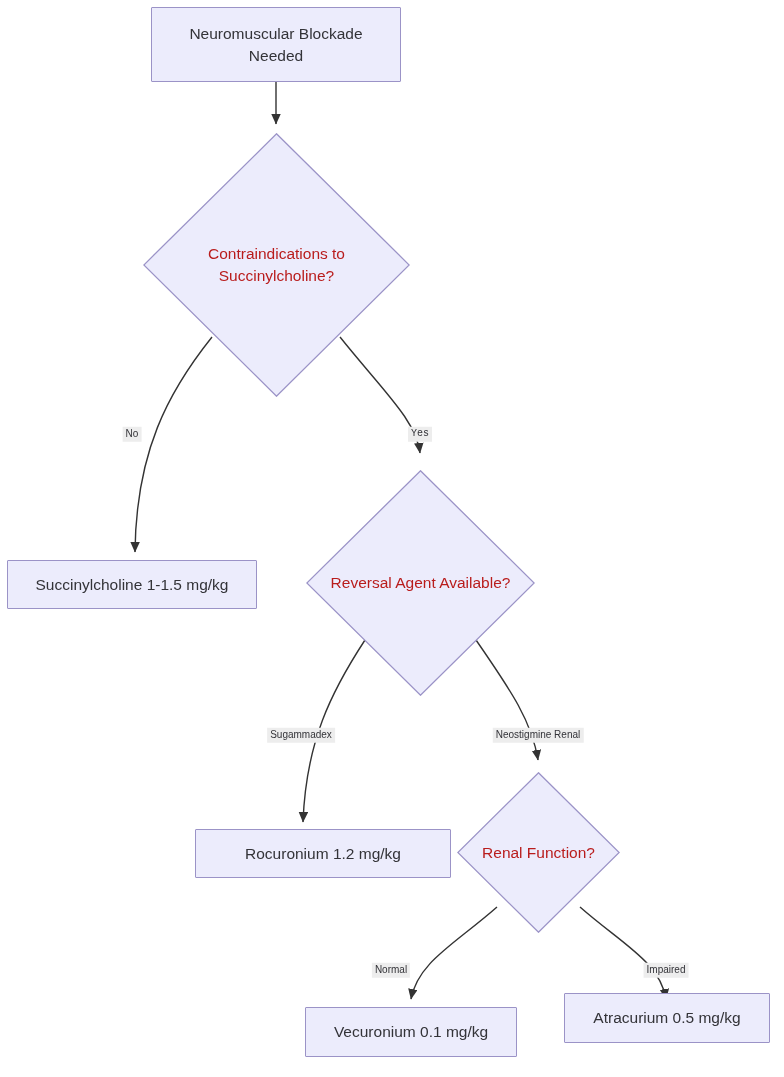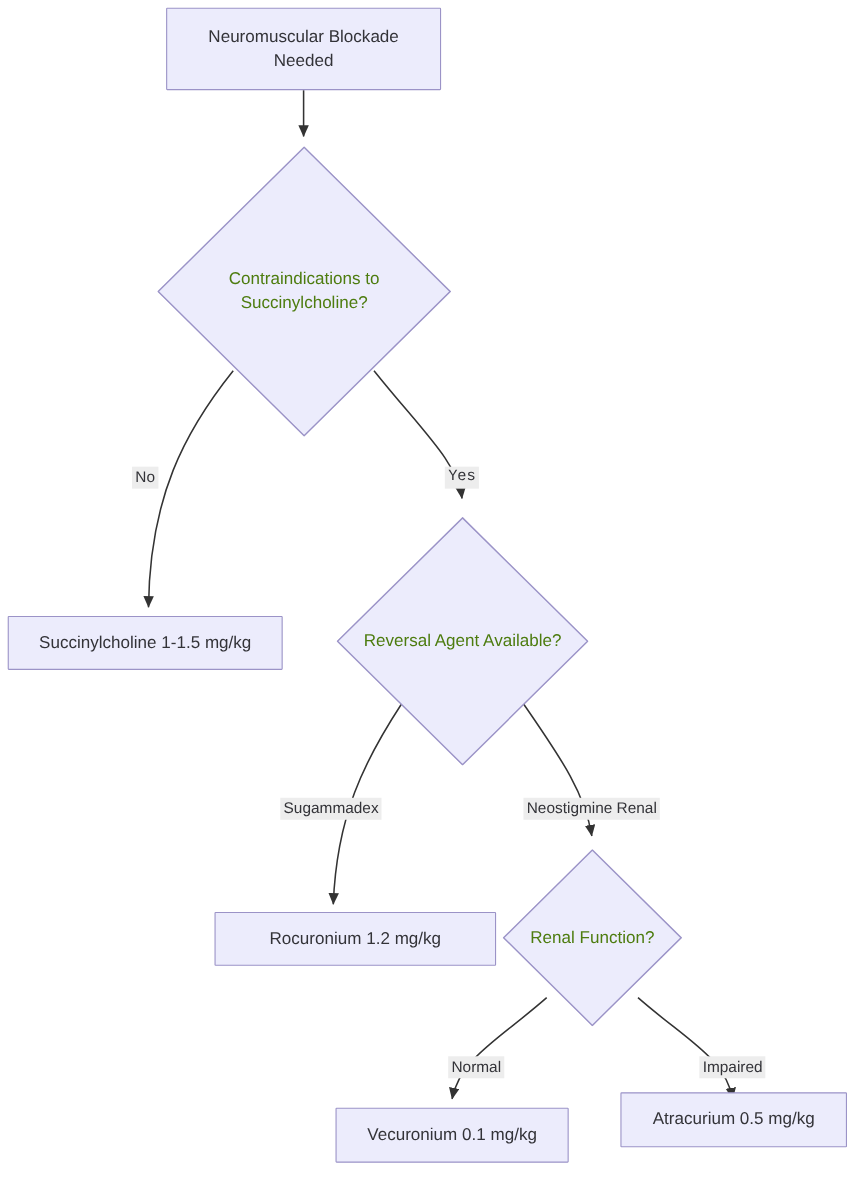--- a/index.html
+++ b/index.html
@@ -57,29 +57,29 @@
   .diamond-text {
     position: absolute;
     left: 0;
     top: 0;
     width: 100%;
     height: 100%;
     display: flex;
     align-items: center;
     justify-content: center;
     text-align: center;
-    color: #4d7c0f;
+    color: #b91c1c;
     font-size: 15.5px;
     line-height: 1.42;
   }
   .edge-label {
     position: absolute;
     background: #ededed;
     color: #333338;
-    font-size: 14px;
+    font-size: 10px;
     line-height: 1.25;
     padding: 1px 3px;
     white-space: nowrap;
     transform: translate(-50%, -50%);
   }
 </style>
 </head>
 <body>
 
 <div id="flowchart-root">
@@ -156,17 +156,17 @@
   </div>
 
   <div class="edge-label" style="left:132px; top:434px;">No</div>
 
   <div class="edge-label" style="left:420px; top:434px;font-family:Liberation Mono, monospace;">Yes</div>
 
   <div class="edge-label" style="left:301px; top:735px;">Sugammadex</div>
 
   <div class="edge-label" style="left:538px; top:735px;">Neostigmine Renal</div>
 
-  <div class="edge-label" style="left:433px; top:970px;text-align:right;">Normal</div>
+  <div class="edge-label" style="left:391px; top:970px;text-align:right;">Normal</div>
 
   <div class="edge-label" style="left:666px; top:970px;">Impaired</div>
 
 </div>
 
 </body></html>

